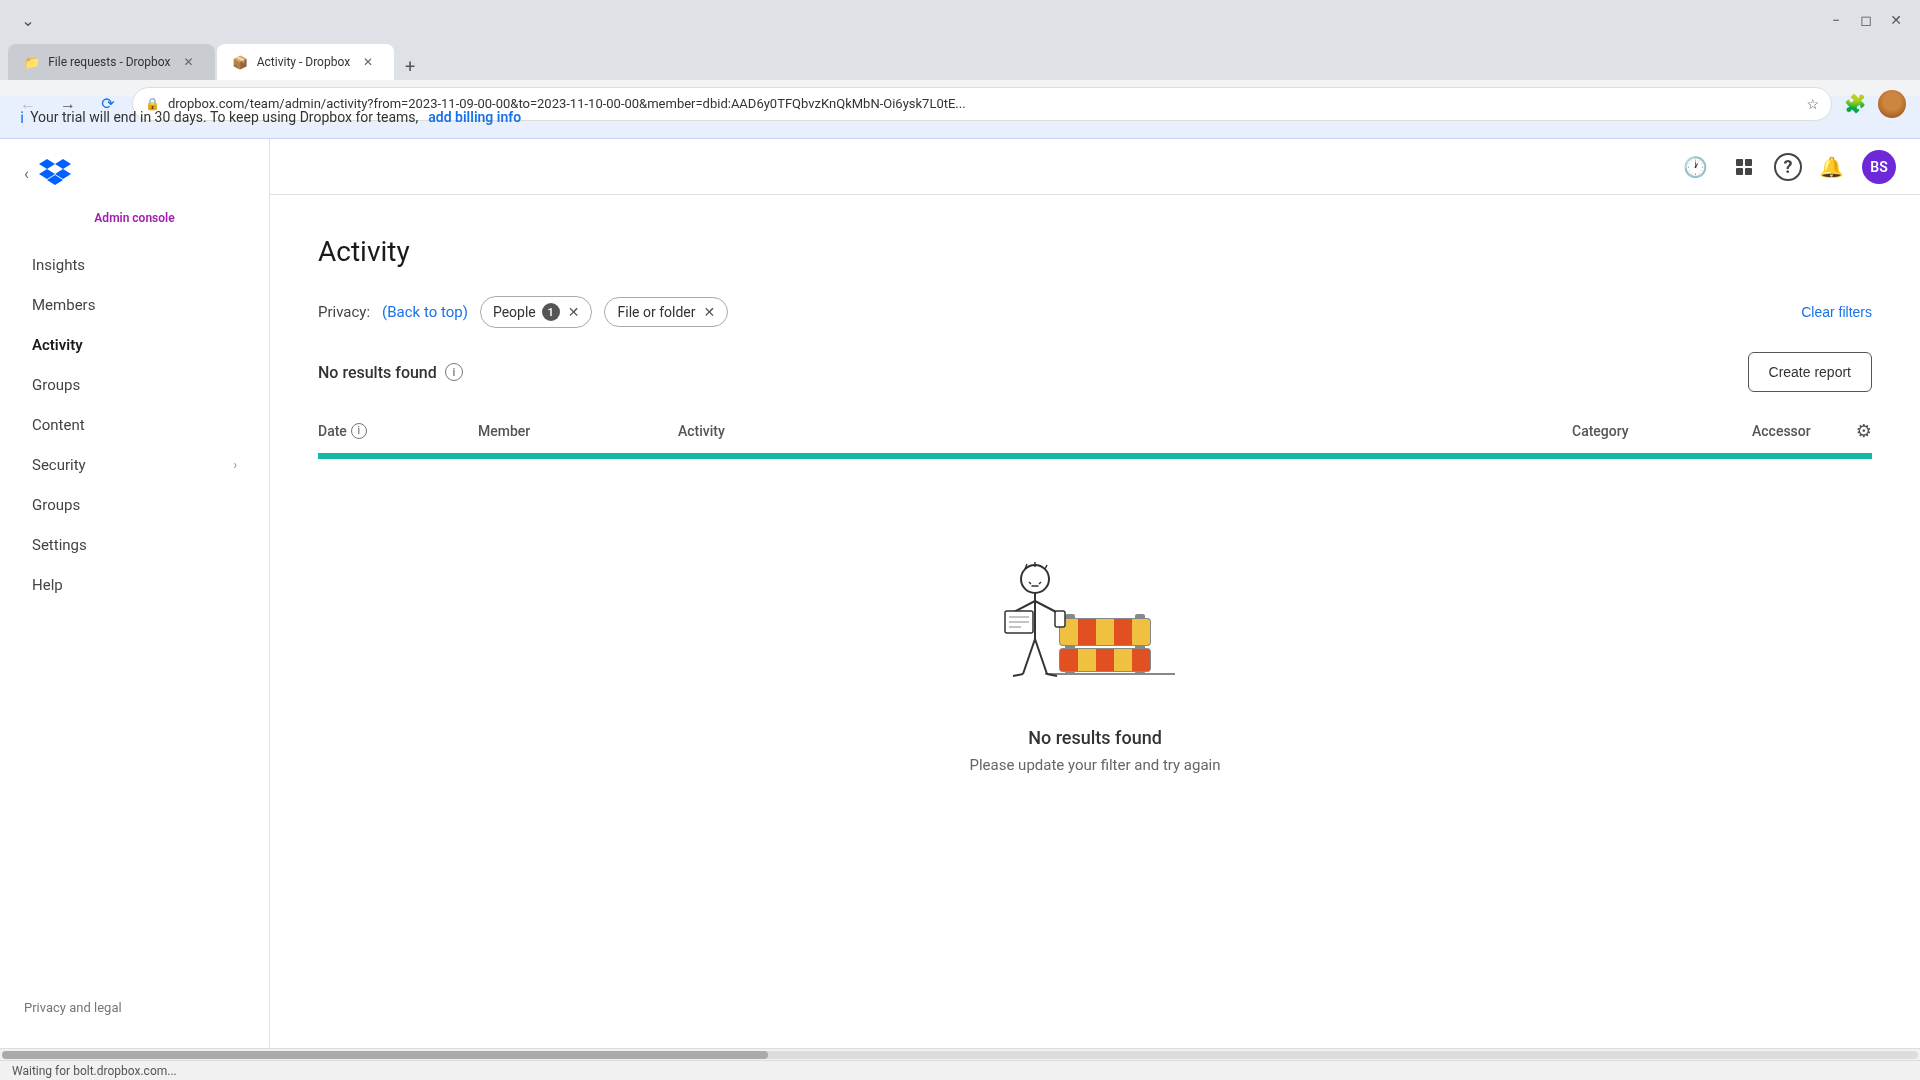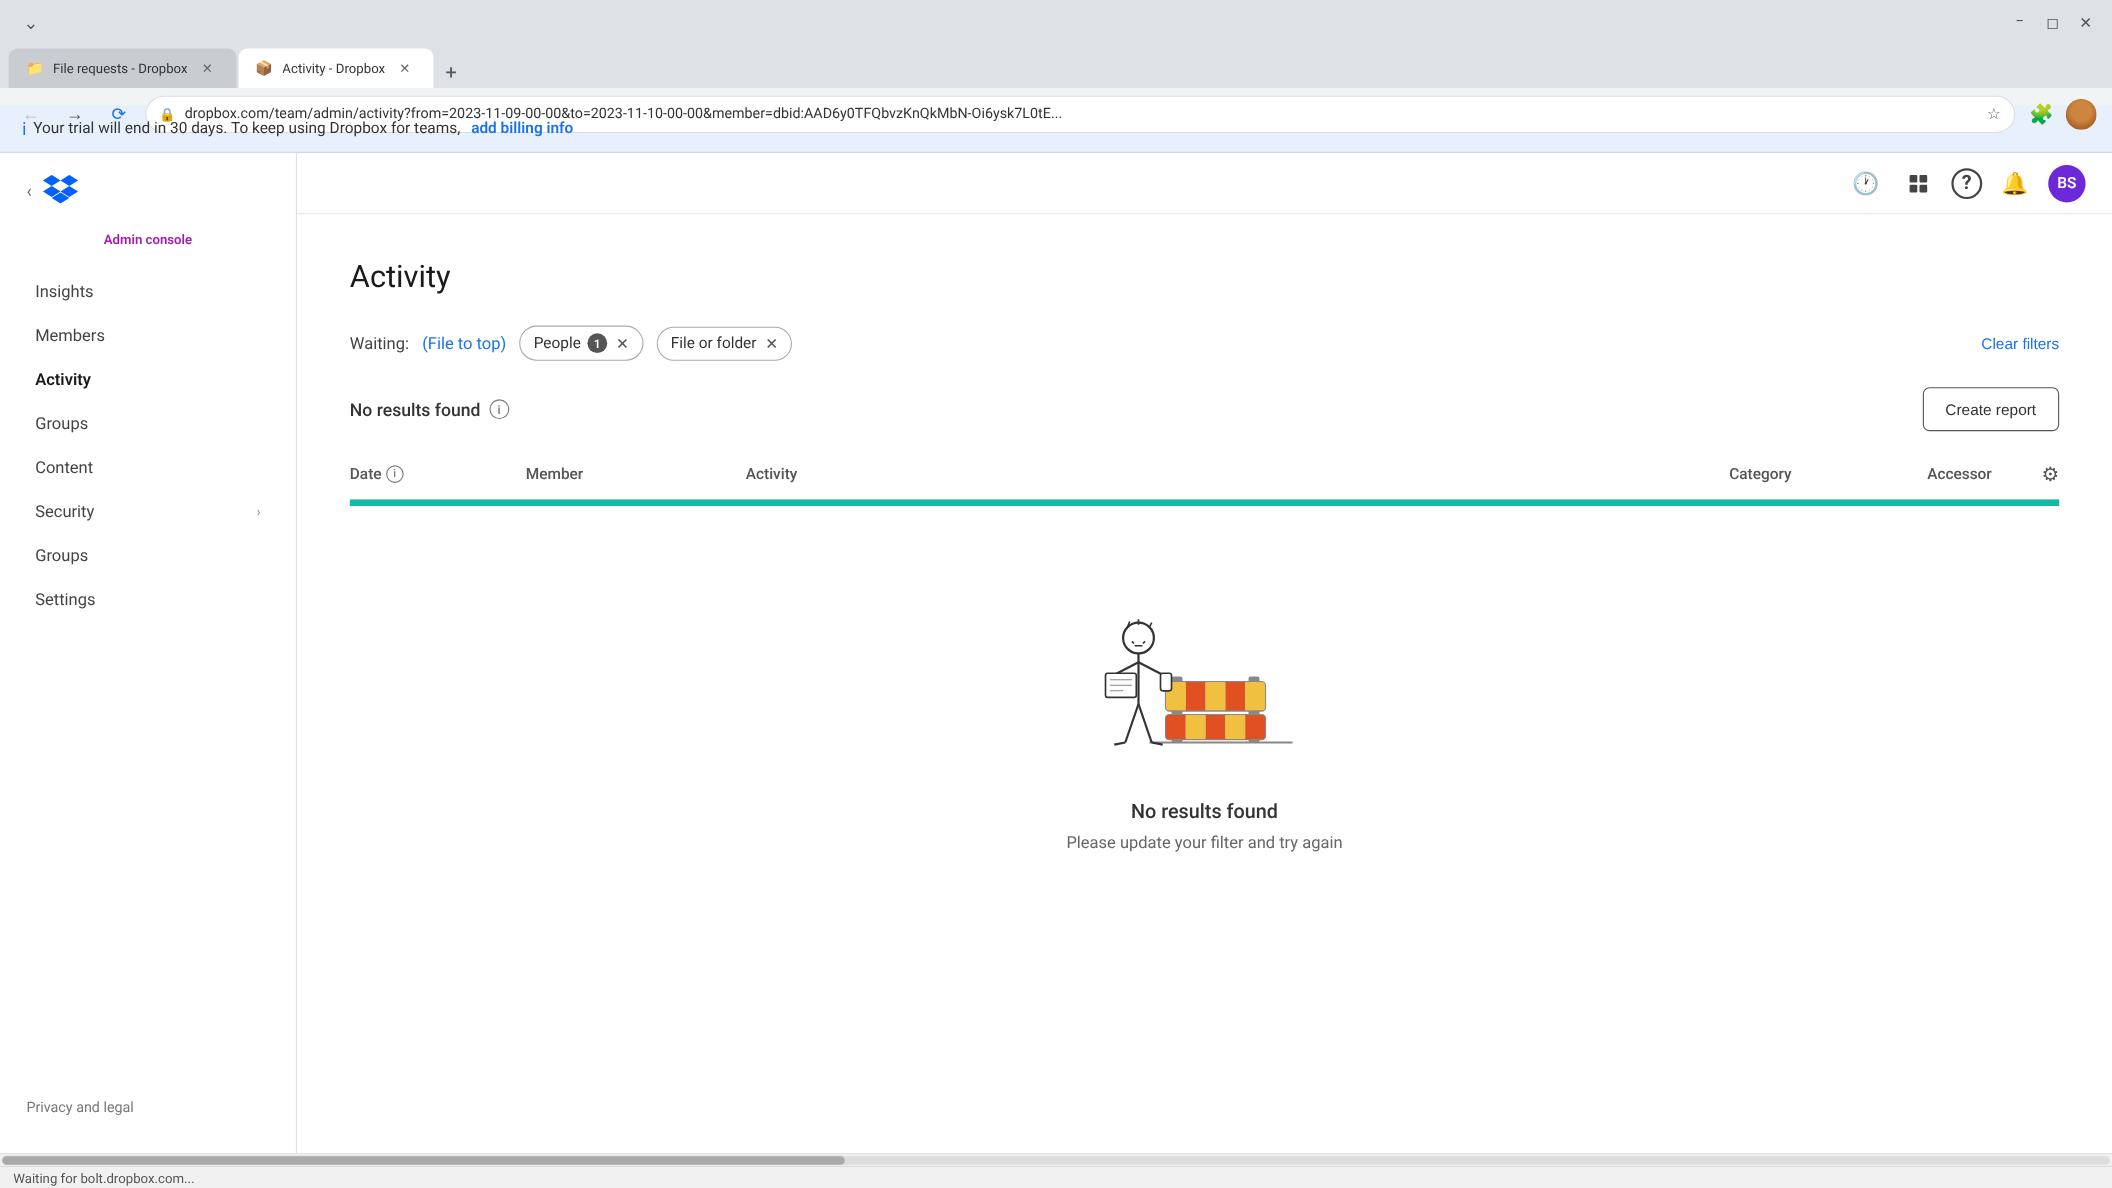--- a/index.html
+++ b/index.html
@@ -173,20 +173,23 @@
     <div class="nav-item">
       <span>Security</span>
       <span class="arrow">›</span>
     </div>
     <div class="nav-item">
       <span>Groups</span>
     </div>
     <div class="nav-item">
       <span>Settings</span>
     </div>
+    <div class="nav-item">
+      <span>Help</span>
+    </div>
 
     <div class="sidebar-footer">Privacy and legal</div>
   </div>
 
   <div style="flex:1; display:flex; flex-direction:column;">
 
     <div style="height:56px; display:flex; align-items:center; justify-content:flex-end; padding:0 24px; gap:12px; border-bottom:1px solid #e0e0e0;">
       <div class="header-icon" style="font-size:20px; color:#444;">🕐</div>
       <div class="header-icon" style="font-size:20px; color:#444;">
         <svg width="20" height="20" viewBox="0 0 20 20">
@@ -198,22 +201,22 @@
       </div>
       <div class="header-icon" style="font-size:18px; font-weight:bold; color:#444; border:2px solid #444; border-radius:50%; width:28px; height:28px; display:flex; align-items:center; justify-content:center;">?</div>
       <div class="header-icon" style="font-size:20px;">🔔</div>
       <div class="user-avatar" style="background:#6d28d9;">BS</div>
     </div>
 
     <div class="main-content">
       <h1 class="page-title">Activity</h1>
 
       <div class="filters-row">
-        <span style="font-size:15px; color:#444;">Waiting:</span>
-        <a style="color:#1a73e8; font-size:15px; text-decoration:none; cursor:pointer;">(File to top)</a>
+        <span style="font-size:15px; color:#444;">Privacy:</span>
+        <a style="color:#1a73e8; font-size:15px; text-decoration:none; cursor:pointer;">(Back to top)</a>
 
         <div class="filter-chip">
           <span style="font-size:14px;">People</span>
           <span class="badge">1</span>
           <span class="close-x">✕</span>
         </div>
 
         <div class="filter-chip">
           <span style="font-size:14px;">File or folder</span>
           <span class="close-x">✕</span>

